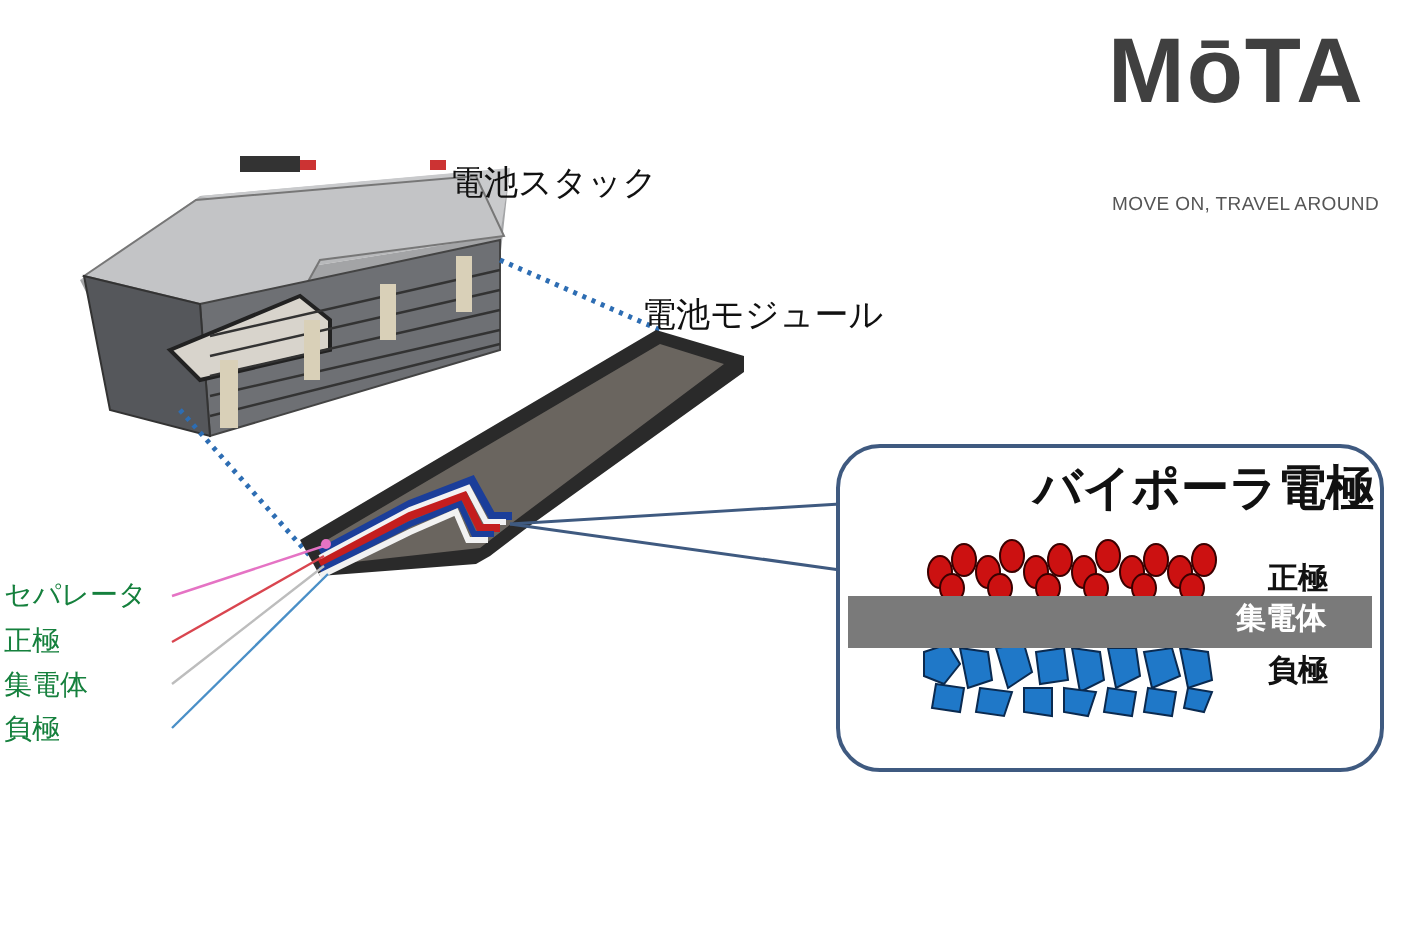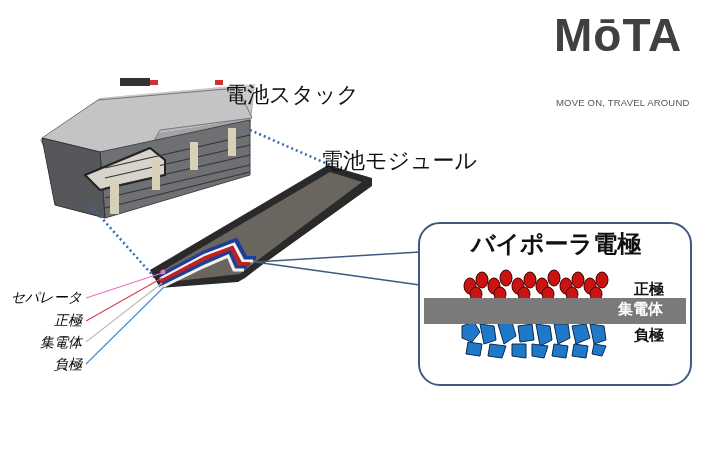--- a/index.html
+++ b/index.html
@@ -3,25 +3,25 @@
 <meta charset="utf-8">
 <style>
   html, body { margin:0; padding:0; }
   body { width:710px; height:473px; background:#ffffff; position:relative; overflow:hidden;
          font-family: "DejaVu Sans", sans-serif; color:#111; }
   .abs { position:absolute; }
   .logo-main { left:554px; top:12px; font-family:"Liberation Sans", sans-serif; font-weight:bold;
                font-size:46px; letter-spacing:1px; color:#404040; line-height:46px; }
   .logo-sub { left:556px; top:64px; font-family:"Liberation Sans", sans-serif; font-size:9.5px;
               color:#555; letter-spacing:0.2px;margin-top:33px; }
-  .lbl-big { font-size:22px; color:#111; white-space:nowrap; }
-  .lbl-left { font-size:14px; color:#000000; text-align:right; width:80px; white-space:nowrap;font-style:italic; }
+  .lbl-big { font-size:17px; color:#111; white-space:nowrap; }
+  .lbl-left { font-size:14px; color:#15803d; text-align:left; width:80px; white-space:nowrap; }
   .bubble { left:418px; top:222px; width:270px; height:160px; border:2px solid #3f5a80;
             border-radius:22px; background:#fff; }
-  .bubble-title { left:425px; top:228px; width:262px; text-align:center; font-size:24px; font-weight:bold; color:#111; }
+  .bubble-title { left:425px; top:228px; width:262px; text-align:right; font-size:24px; font-weight:bold; color:#111; }
   .cc-bar { left:424px; top:298px; width:262px; height:26px; background:#7a7a7a; }
   .cc-label { left:618px; top:300px; font-size:15px; font-weight:bold; color:#fff; }
   .pos-label { left:634px; top:280px; font-size:15px; font-weight:bold; color:#111; }
   .neg-label { left:634px; top:326px; font-size:15px; font-weight:bold; color:#111; }
 </style>
 </head>
 <body>
 
 <div class="abs logo-main">MōTA</div>
 <div class="abs logo-sub">MOVE ON, TRAVEL AROUND</div>

